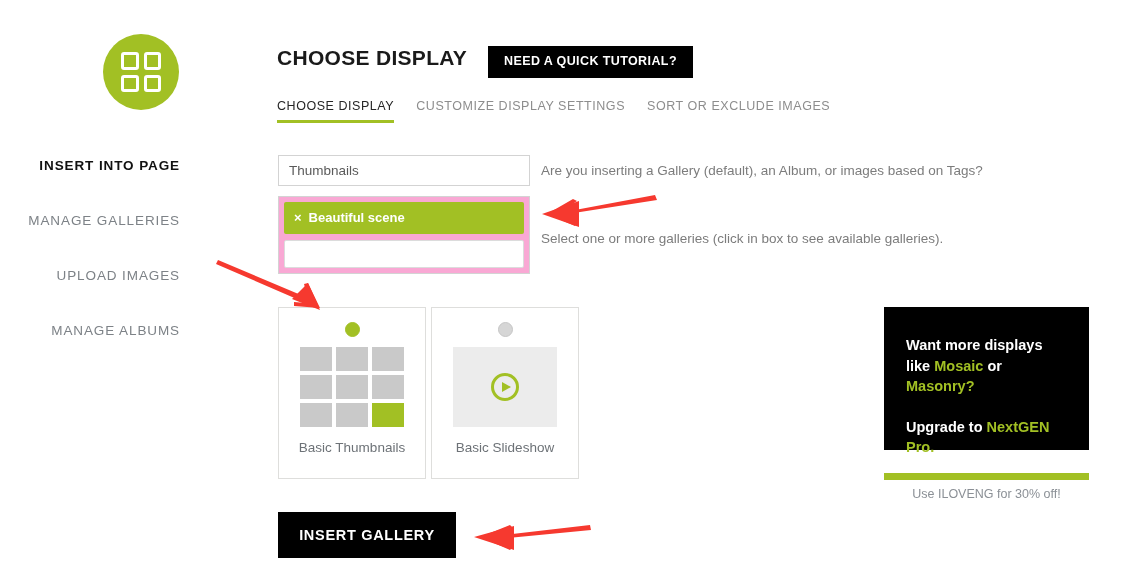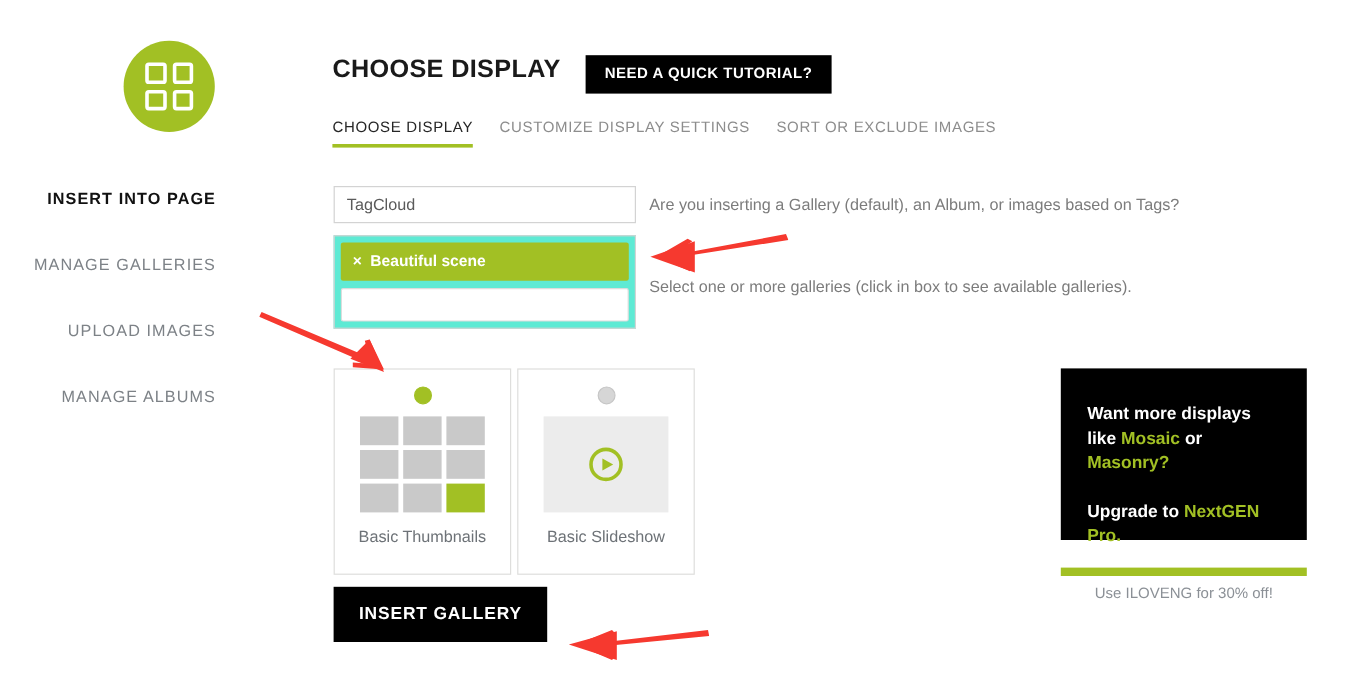--- a/index.html
+++ b/index.html
@@ -127,21 +127,21 @@
     line-height: 29px;
     cursor: pointer;
   }
   .tag-wrap {
     position: absolute;
     left: 278px;
     top: 196px;
     width: 252px;
     border: 1px solid #d3d3d3;
     box-sizing: border-box;
-    background: #5eead4;
+    background: #f9a8d4;
     padding: 5px;
     cursor: text;
   }
   .tag-chip {
     background: #a2c024;
     color: #ffffff;
     font-size: 13px;
     font-weight: bold;
     padding: 8px 10px 9px 10px;
     display: block;
@@ -307,21 +307,21 @@
     width: 205px;
     text-align: center;
     font-size: 12.5px;
     color: #8b9096;
   }
 
   
   .insert-btn {
     position: absolute;
     left: 278px;
-    top: 489px;
+    top: 512px;
     width: 178px;
     height: 46px;
     background: #000000;
     color: #ffffff;
     border: none;
     font-family: inherit;
     font-size: 14.5px;
     font-weight: bold;
     letter-spacing: 0.7px;
     cursor: pointer;
@@ -351,21 +351,21 @@
   <div class="tab">SORT OR EXCLUDE IMAGES</div>
 </div>
 
 <div class="sidebar">
   <div class="side-item active">INSERT INTO PAGE</div>
   <div class="side-item">MANAGE GALLERIES</div>
   <div class="side-item">UPLOAD IMAGES</div>
   <div class="side-item">MANAGE ALBUMS</div>
 </div>
 
-<div class="select-box">TagCloud</div>
+<div class="select-box">Thumbnails</div>
 
 <div class="tag-wrap">
   <span class="tag-chip"><span class="tag-x">×</span><span>Beautiful scene</span></span>
   <input class="tag-input" type="text" placeholder="" style="">
 </div>
 
 <div class="help help-1">Are you inserting a Gallery (default), an Album, or images based on Tags?</div>
 <div class="help help-2">Select one or more galleries (click in box to see available galleries).</div>
 
 <div class="cards">

